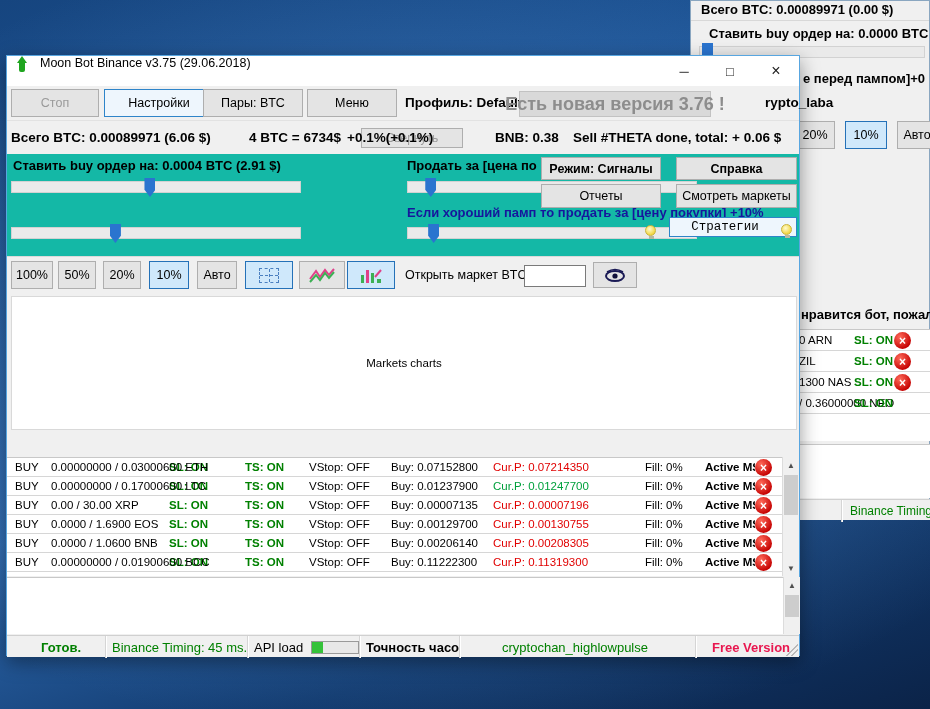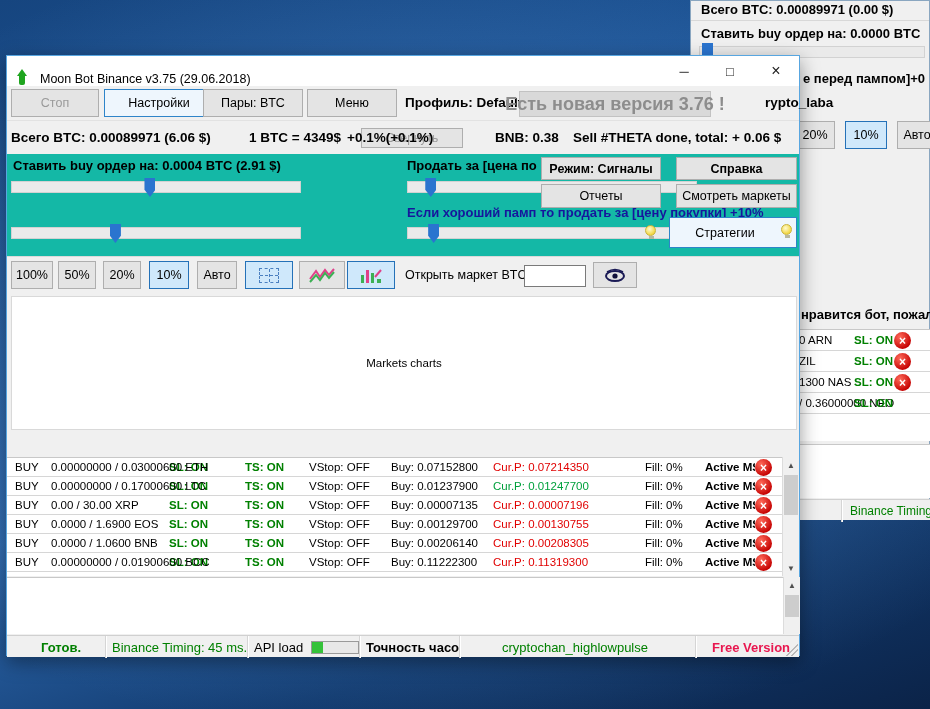--- a/index.html
+++ b/index.html
@@ -43,21 +43,21 @@
   
   .vscroll { position:absolute; width:17px; background:#f0f0f0; border-left:1px solid #dcdcdc; }
   .varrow { position:absolute; left:0; width:16px; height:16px; font-size:8px; color:#505050;
             display:flex; align-items:center; justify-content:center; background:#f0f0f0; }
   .vthumb { position:absolute; left:1px; width:14px; background:#cdcdcd; }
   .sep-h { position:absolute; left:0; right:0; height:1px; background:#d8d8d8; }
   
   #mainwin { left:6px; top:55px; width:794px; height:601px; border:1px solid #58a6e0;
              box-shadow:0 6px 18px rgba(0,0,0,.4); z-index:10; }
   #titlebar { position:absolute; left:0; top:0; right:0; height:30px; background:#fff;
-              display:flex; align-items:flex-end; }
+              display:flex; align-items:flex-start; }
   #title-text { font-size:12.5px; margin-left:8px; }
   .rocket { width:12px; height:17px; margin-left:9px; margin-right:4px; position:relative; }
   .rocket:before { content:""; position:absolute; left:1px; top:0; border-left:5px solid transparent;
                    border-right:5px solid transparent; border-bottom:7px solid #1fa51f; }
   .rocket:after { content:""; position:absolute; left:3px; top:7px; width:6px; height:9px;
                   background:#1fa51f; border-radius:0 0 2px 2px; }
   .caption-btn { position:absolute; top:0; width:46px; height:30px; display:flex; align-items:center;
                  justify-content:center; font-size:13px; color:#222; background:#fff; }
   
   .toolbar-label { position:absolute; font-size:13.5px; font-weight:bold; }
@@ -127,21 +127,21 @@
             border-top:1px solid #c8c8c8; overflow:hidden; }
   #bg-status { position:absolute; left:106px; top:498px; width:134px; height:21px; background:#f0f0f0;
                border-top:1px solid #d0d0d0; }
 </style>
 </head>
 <body>
 
 <div class="win" id="bgwin">
   <div class="lbl b" style="left:10px; top:1px;">Всего BTC: 0.00089971 (0.00 $)</div>
   <div class="sep-h" style="top:19px;"></div>
-  <div class="lbl b" style="left:10px; top:25px;">Ставить buy ордер на: 0.0000 BTC</div>
+  <div class="lbl b" style="left:18px; top:25px;">Ставить buy ордер на: 0.0000 BTC</div>
   <div class="slider" style="left:8px; top:45px; width:226px;">
     <span class="thumb" style="left:2px;"></span>
   </div>
   <div class="lbl b" style="left:112px; top:70px;">е перед пампом]+0</div>
   <button class="btn" style="left:104px; top:120px; width:40px; height:28px;">20%</button>
   <button class="btn blue" style="left:154px; top:120px; width:42px; height:28px;">10%</button>
   <button class="btn" style="left:206px; top:120px; width:40px; height:28px;">Авто</button>
   <div class="lbl b" style="left:110px; top:306px;">нравится бот, пожалуй</div>
   <div id="bg-rows">
       <div class="brow">
@@ -196,21 +196,21 @@
   <button class="btn focus" style="left:97px; top:33px; width:110px; height:28px;">Настройки</button>
   <button class="btn" style="left:196px; top:33px; width:100px; height:28px;">Пары: BTC</button>
   <button class="btn" style="left:300px; top:33px; width:90px; height:28px;">Меню</button>
   <div class="toolbar-label" style="left:398px; top:39px;">Профиль: Default</div>
   <button class="btn flatgray b" style="left:512px; top:35px; width:192px; height:26px; font-size:18px;">Есть новая версия 3.76 !</button>
   <div class="toolbar-label" style="left:710px; top:39px;margin-left:48px;">rypto_laba</div>
 
   <div id="inforow">
     <button class="btn" style="left:354px; top:7px; width:102px; height:20px; color:#9a9a9a; font-size:12px;">Свернуть</button>
     <span class="lbl b" style="left:4px;">Всего BTC: 0.00089971 (6.06 $)</span>
-    <span class="lbl b" style="left:242px;">1 BTC = 4349$</span>
+    <span class="lbl b" style="left:242px;">4 BTC = 6734$</span>
     <span class="lbl b" style="left:340px;">+0.1%(+0.1%)</span>
     <span class="lbl b" style="left:488px;">BNB: 0.38</span>
     <span class="lbl b" style="left:566px;">Sell #THETA done, total:  + 0.06 $</span>
   </div>
 
   <div id="panel">
     <span class="lbl b" style="left:6px; top:4px;">Ставить buy ордер на: 0.0004 BTC  (2.91 $)</span>
     <div class="slider" style="left:4px; top:27px; width:290px;">
       <span class="thumb" style="left:46%;"></span>
     </div>
@@ -225,21 +225,21 @@
     <span class="lbl b navy" style="left:400px; top:51px;">Если хороший памп то продать за [цену покупки] +10%</span>
     <div class="slider" style="left:400px; top:73px; width:290px;">
       <span class="thumb" style="left:7%;"></span>
     </div>
 
     <button class="btn b g" style="left:534px; top:3px; width:120px; height:23px;">Режим: Сигналы</button>
     <button class="btn b g" style="left:669px; top:3px; width:121px; height:23px;">Справка</button>
     <button class="btn" style="left:534px; top:30px; width:120px; height:24px;">Отчеты</button>
     <button class="btn" style="left:669px; top:30px; width:121px; height:24px;">Смотреть маркеты</button>
     <span class="bulb" style="left:638px; top:71px;"></span>
-    <button class="btn focus" style="left:662px; top:63px; width:128px; height:31px; padding-right:16px;">Стратегии</button>
+    <button class="btn focus" style="left:662px; top:63px; width:128px; height:20px; padding-right:16px;font-family:Liberation Mono, monospace;">Стратегии</button>
     <span class="bulb" style="left:774px; top:70px;"></span>
   </div>
 
   <div id="pctrow">
     <button class="btn" style="left:4px; top:4px; width:42px; height:28px;">100%</button>
     <button class="btn" style="left:51px; top:4px; width:38px; height:28px;">50%</button>
     <button class="btn" style="left:96px; top:4px; width:38px; height:28px;">20%</button>
     <button class="btn blue" style="left:142px; top:4px; width:40px; height:28px;">10%</button>
     <button class="btn" style="left:190px; top:4px; width:40px; height:28px;">Авто</button>
 

